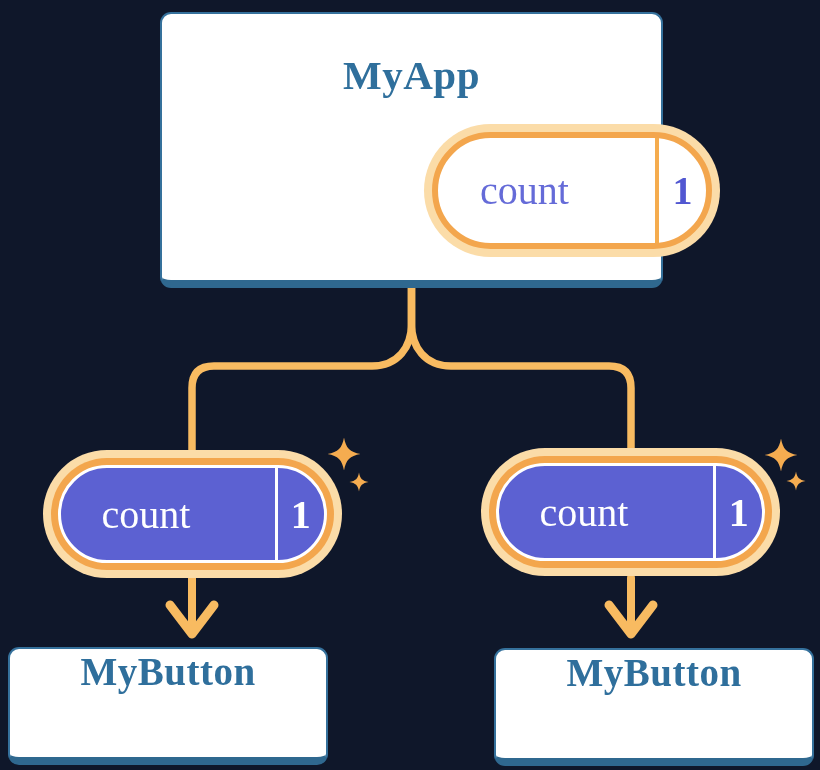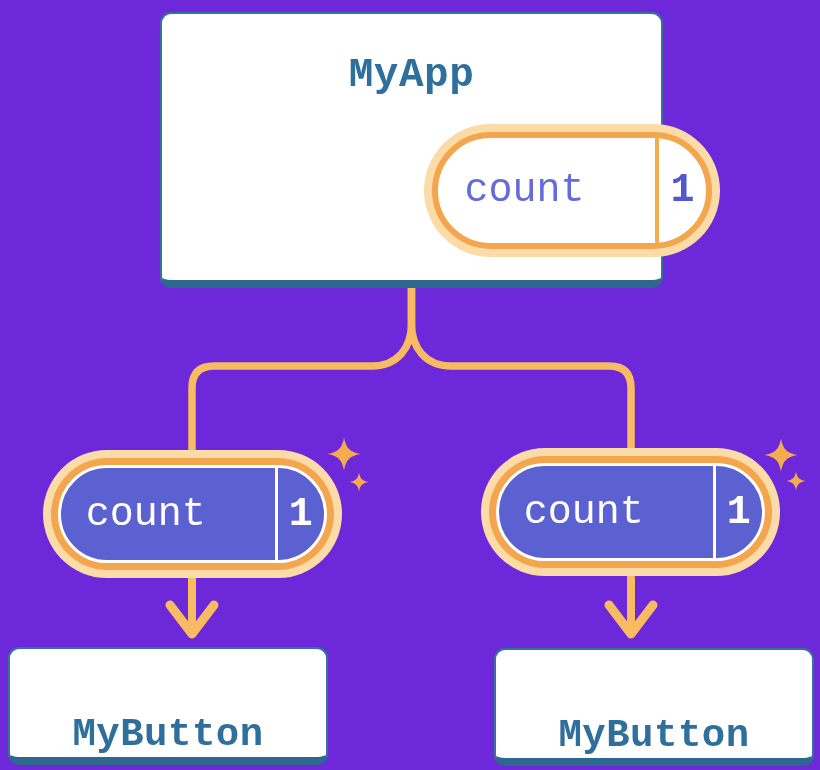--- a/index.html
+++ b/index.html
@@ -1,35 +1,35 @@
 <!DOCTYPE html>
 <html><head>
 <meta charset="utf-8">
 <style>
   html, body { margin: 0; padding: 0; background: #ffffff; }
   .stage {
     position: relative;
     width: 820px; height: 770px;
-    background: #6d28d9;
-    font-family: Liberation Mono, monospace;
+    background: #0f172a;
+    font-family: Liberation Serif, serif;
     overflow: hidden;
   }
   .layer { position: absolute; left: 0; top: 0; }
 
   
   .card {
     position: absolute;
     box-sizing: border-box;
     background: #ffffff;
     border: 2.5px solid #35719C;
     border-bottom: 8px solid #2F688F;
     border-radius: 11px;
   }
   .root-card  { left: 160px; top: 12px;  width: 503px; height: 276px; }
-  .child-card { width: 320px; height: 118px; display: flex; align-items: flex-end; justify-content: center; }
+  .child-card { width: 320px; height: 118px; display: flex; align-items: flex-start; justify-content: center; }
   .child-card.left  { left: 8px;   top: 647px; }
   .child-card.right { left: 494px; top: 648px; }
 
   .card-title {
     color: #2F6F9C;
     font-weight: 700;
     letter-spacing: 0.5px;
   }
   .root-card .card-title {
     position: absolute; left: 0; right: 0; top: 40px;

